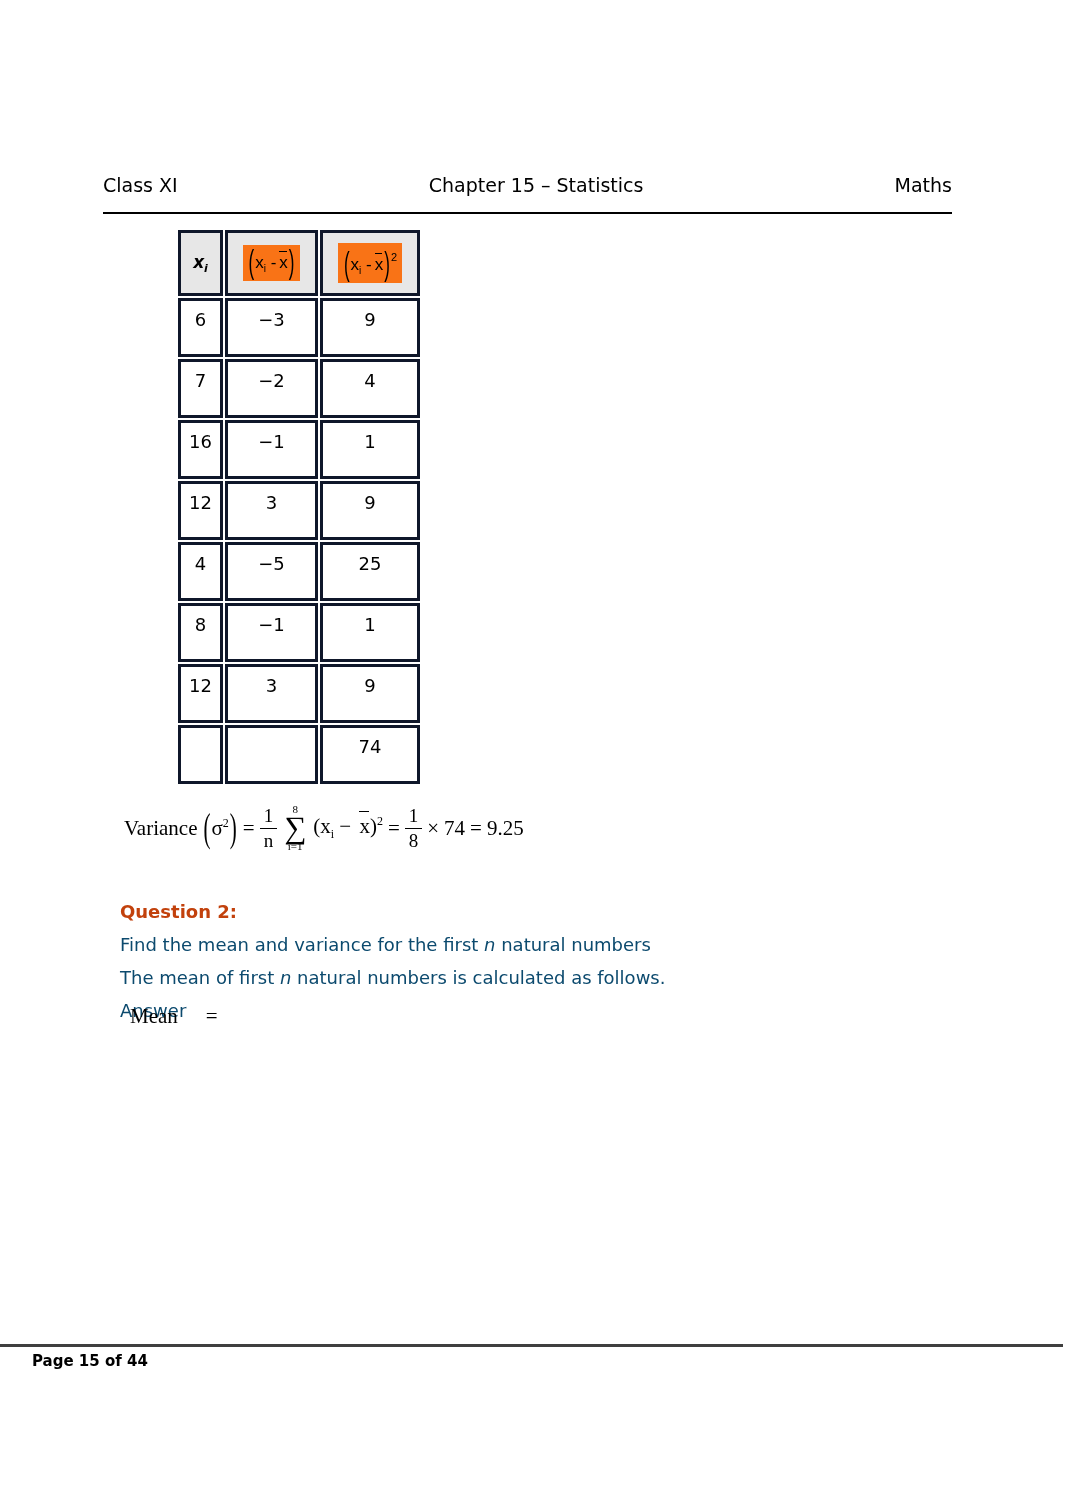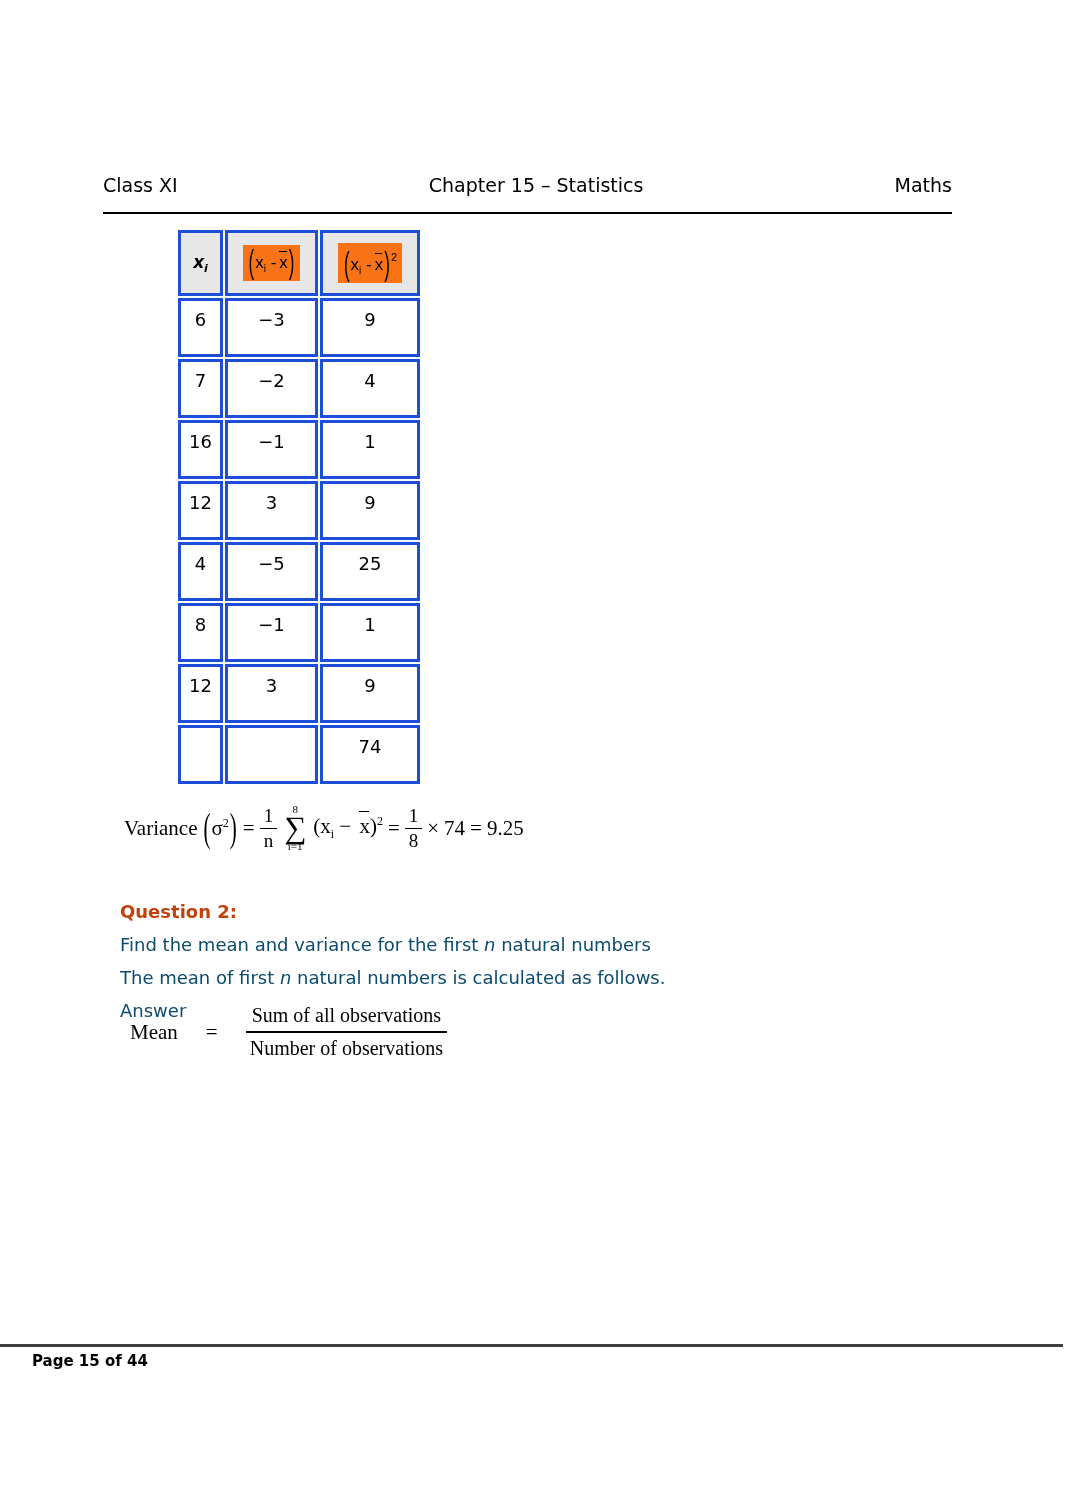--- a/index.html
+++ b/index.html
@@ -14,21 +14,21 @@
     position:absolute; left:103px; top:174px; width:849px;
     display:flex; justify-content:space-between; align-items:flex-end;
     border-bottom:2px solid #000; padding-bottom:16px; font-size:19px;
   }
 
   
   .qtable {
     position:absolute; left:176px; top:228px;
     border-collapse:separate; border-spacing:2px;
   }
-  .qtable th, .qtable td { border:3px solid #1d4ed8; text-align:center; }
+  .qtable th, .qtable td { border:3px solid #0f172a; text-align:center; }
   .qtable th { background:#e7e7e7; height:58px; font-size:18px; vertical-align:middle; }
   .qtable td { background:#fff; height:40px; padding:8px 0 5px; vertical-align:top; font-size:18px; }
   .c1 { width:37px; } .c2 { width:85px; } .c3 { width:92px; }
   .xi-head { font-style:italic; font-weight:bold; font-size:17px; }
   .xi-head sub { font-size:11px; }
 
   .fbox {
     background:#f97316; display:inline-block; padding:9px 5px 7px;
     font-family:Liberation Sans, sans-serif; font-weight:normal;
     font-style:normal; font-size:17px; line-height:1;
@@ -163,22 +163,18 @@
   <div class="qblock">
     <div class="qheading">Question 2:</div>
     <div class="qline"><span>Find the mean and variance for the first </span><i>n</i><span> natural numbers</span></div>
     <div class="qline"><span>The mean of first </span><i>n</i><span> natural numbers is calculated as follows.</span></div>
     <div class="qline">Answer</div>
   </div>
 
   <div class="mean-formula">
     <span>Mean</span>
     <span>=</span>
-    <span class="mfrac">
-      <span class="fnum">Sum of all observations</span>
-      <span class="fden">Number of observations</span>
-    </span>
   </div>
 
   <div class="footer-rule"></div>
   <div class="footer-text">Page 15 of 44</div>
 
 </div>
 
 </body></html>

